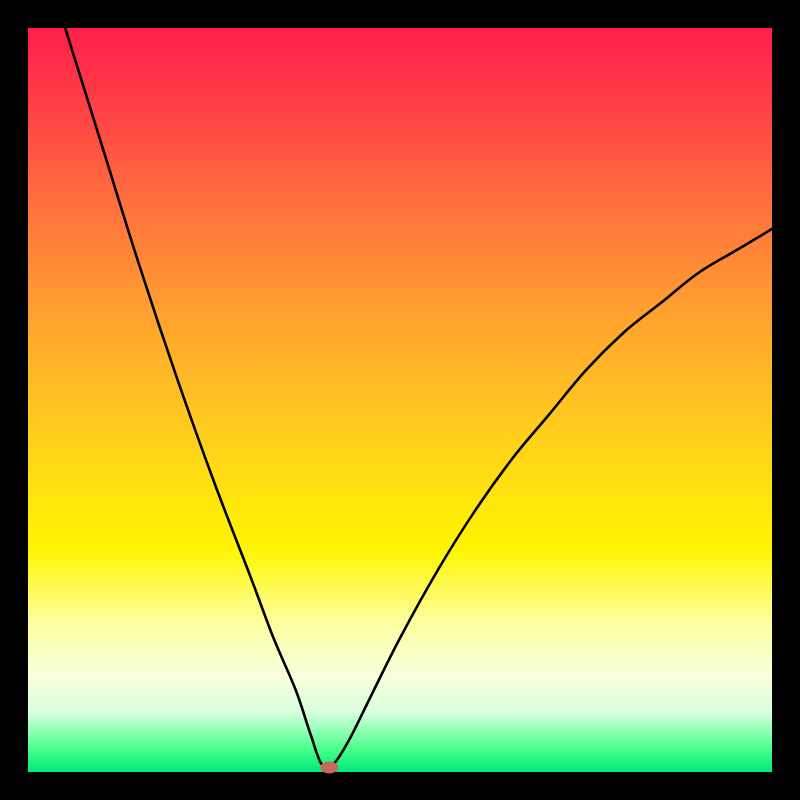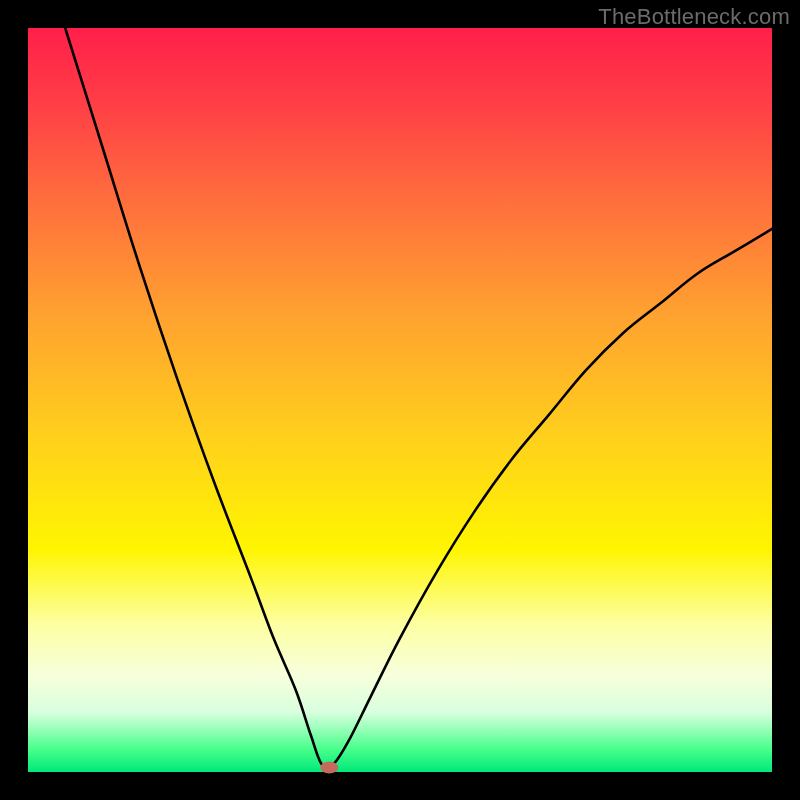--- a/index.html
+++ b/index.html
@@ -59,21 +59,20 @@
   }
   .marker {
     fill: #c76a5e;
     stroke: none;
   }
 </style>
 </head>
 <body>
 
 <div class="frame">
-  <div class="watermark">TheBottleneck.com</div>
 
   <div class="plot-area">
     <svg class="curve" viewBox="0 0 744 744" preserveAspectRatio="none">
       <path id="curve-path" fill="none" stroke="#000" stroke-width="2.6" stroke-linecap="round" stroke-linejoin="round" d="M 37.2 0.0 C 43.9 21.4, 61.0 76.2, 74.4 119.0 C 87.8 161.9, 98.2 196.6, 111.6 238.1 C 125.0 279.6, 135.4 310.8, 148.8 349.7 C 162.2 388.5, 172.6 417.7, 186.0 453.8 C 199.4 490.0, 212.5 522.4, 223.2 550.6 C 233.9 578.7, 237.5 590.0, 245.5 610.1 C 253.6 630.2, 261.1 644.8, 267.8 662.2 C 274.5 679.6, 278.0 693.4, 282.7 706.8 C 287.4 720.2, 289.9 731.2, 293.9 736.6 C 297.9 741.9, 300.4 740.6, 305.0 736.6 C 309.7 732.5, 313.2 726.3, 319.9 714.2 C 326.6 702.2, 332.9 688.3, 342.2 669.6 C 351.6 650.9, 359.9 632.8, 372.0 610.1 C 384.1 587.3, 395.8 565.9, 409.2 543.1 C 422.6 520.4, 433.0 503.7, 446.4 483.6 C 459.8 463.5, 470.2 448.9, 483.6 431.5 C 497.0 414.1, 507.4 403.0, 520.8 386.9 C 534.2 370.8, 544.6 357.0, 558.0 342.2 C 571.4 327.5, 581.8 317.1, 595.2 305.0 C 608.6 293.0, 619.0 286.0, 632.4 275.3 C 645.8 264.6, 656.2 254.9, 669.6 245.5 C 683.0 236.1, 693.4 231.2, 706.8 223.2 C 720.2 215.2, 737.3 204.9, 744.0 200.9"></path>
       <ellipse id="marker-dot" class="marker" cx="301.3" cy="739.5" rx="9" ry="6"></ellipse>
     </svg>
   </div>
 </div>
 
 </body></html>

